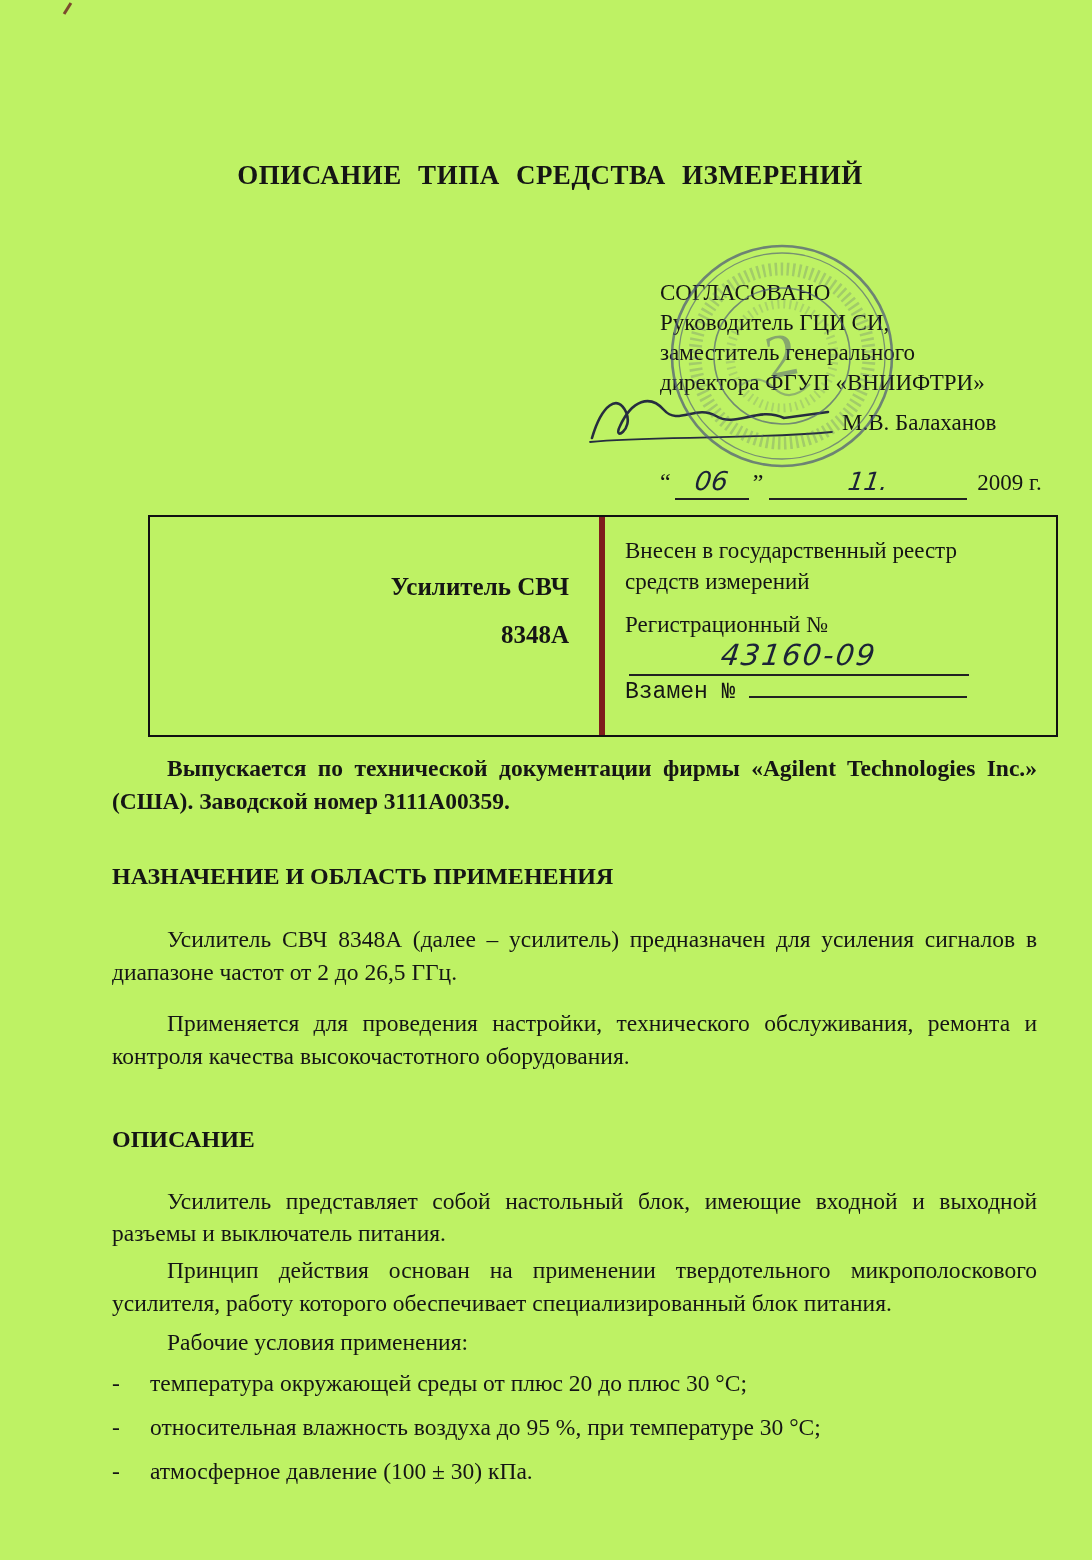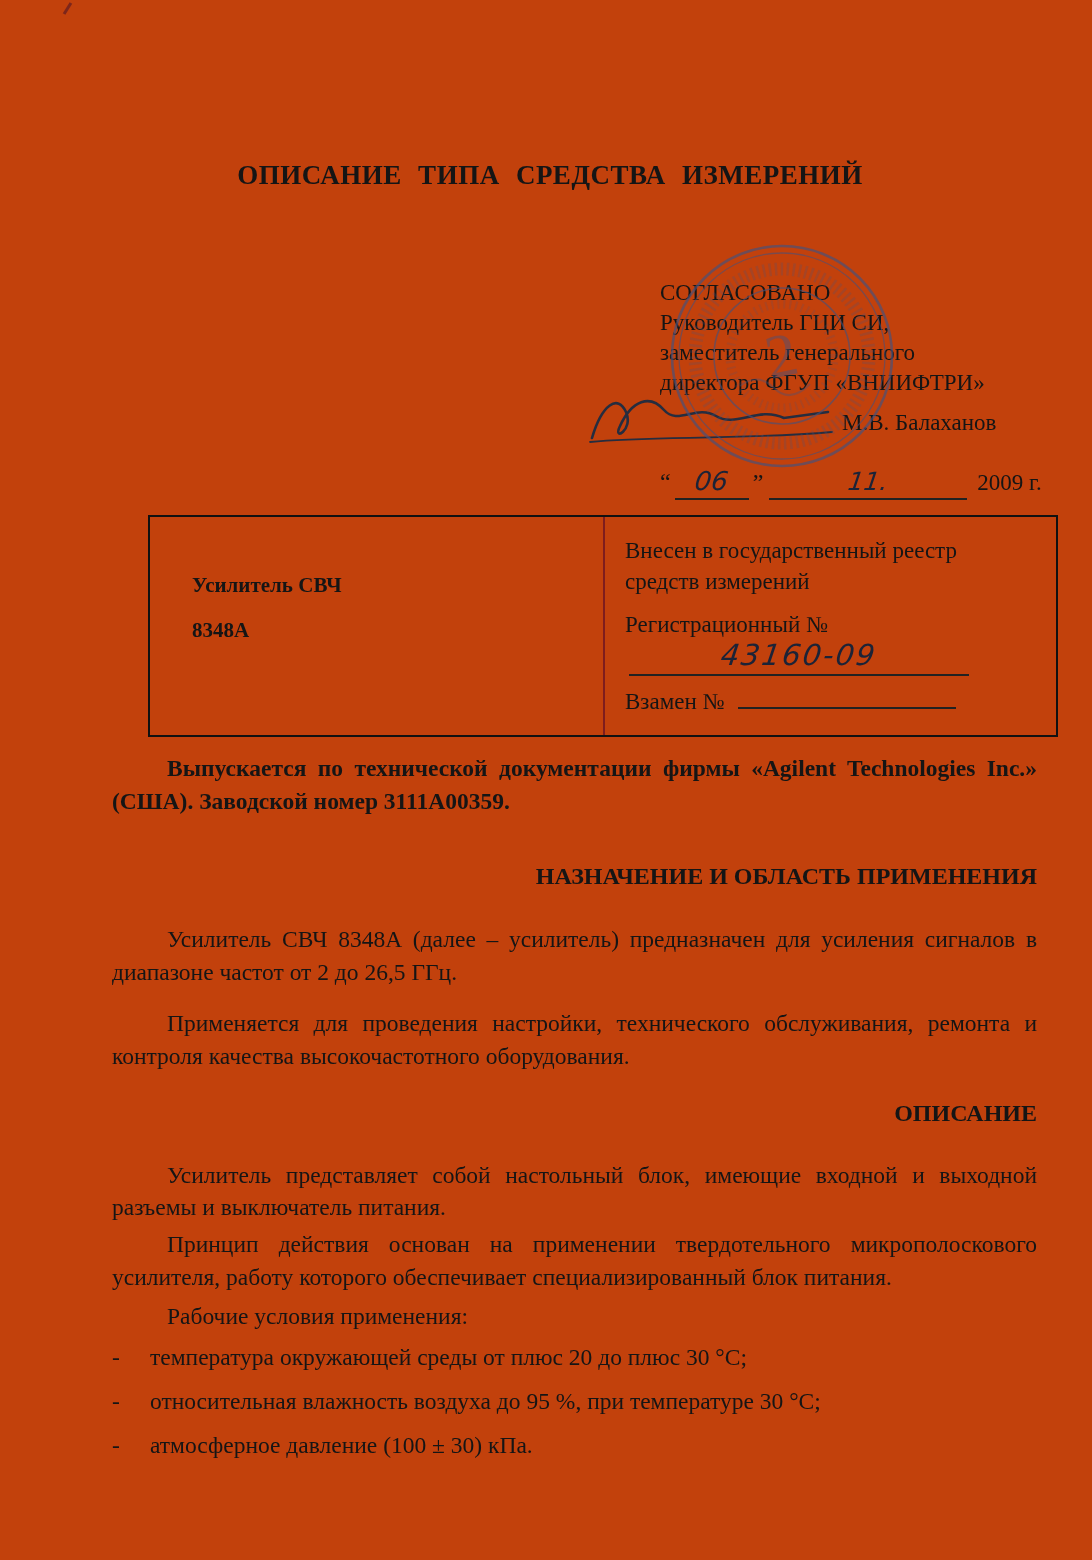--- a/index.html
+++ b/index.html
@@ -1,21 +1,21 @@
 <!DOCTYPE html>
 <html><head>
 <meta charset="utf-8">
 <style>
   * { margin:0; padding:0; box-sizing:border-box; }
   body { background:#888; }
   .page {
     position:relative;
     width:1092px; height:1560px;
     margin:0 auto;
-    background:#c2410c;
+    background:#bef264;
     font-family:"Liberation Serif","DejaVu Serif",serif;
     color:#151515;
     overflow:hidden;
   }
   .scan-mark {
     position:absolute; left:66px; top:2px; width:3px; height:13px;
     background:#6b1f1f; transform:rotate(32deg); opacity:.8;
   }
   .doc-title {
     position:absolute; top:160px; left:50px; width:1000px;
@@ -49,46 +49,46 @@
   .hand-reg { font-size:29px; letter-spacing:2px; }
   .stamp {
     position:absolute; left:662px; top:236px; z-index:3;
     pointer-events:none; opacity:.85;
   }
   .reg-table {
     position:absolute; left:148px; top:515px; width:910px; height:222px;
     border:2px solid #111; display:flex; z-index:2; background:rgba(253,253,251,0);
   }
   .reg-left {
-    width:455px; border-right:2px solid #7f1d1d;
-    padding:56px 30px 0 42px; font-size:21px; font-weight:bold;
+    width:455px; border-right:6px solid #7f1d1d;
+    padding:56px 30px 0 42px; font-size:25px; font-weight:bold;text-align:right;
   }
   .reg-left .model { margin-top:20px; }
   .reg-right { flex:1; padding:18px 20px 0 20px; font-size:23px; line-height:31px; }
   .reg-label { margin-top:12px; }
   .reg-line {
     width:340px; border-bottom:2px solid #222; text-align:center;
     height:36px; margin-left:4px;
   }
-  .vzamen-row { margin-top:10px; white-space:nowrap; }
+  .vzamen-row { margin-top:0; white-space:nowrap;font-family:Liberation Mono, monospace; }
   .vzamen-line {
     display:inline-block; width:218px; border-bottom:2px solid #222;
     height:22px; margin-left:14px;
   }
   .body-text {
     position:absolute; top:752px; left:112px; width:925px;
     font-size:23.5px; line-height:1.40;
   }
   .body-text p { text-align:justify; text-indent:55px; }
   .p-intro { margin-bottom:0;font-weight:bold; }
   .h-center {
-    text-align:right; font-size:24px; font-weight:bold;
+    text-align:left; font-size:24px; font-weight:bold;
   }
   .h1 { margin-top:42px; margin-bottom:30px; }
-  .h2 { margin-top:24px; margin-bottom:28px; }
+  .h2 { margin-top:50px; margin-bottom:28px; }
   .s1p1 { margin-bottom:18px; }
   .s2p1 { margin-bottom:4px;font-family:Liberation Serif, serif; }
   .s2p2 { margin-bottom:6px; }
   .p-cond { margin-bottom:8px; }
   .bullet {
     display:flex; margin-bottom:11px; text-align:left;
   }
   .bullet .dash { flex:0 0 38px; }
 </style>
 </head>

